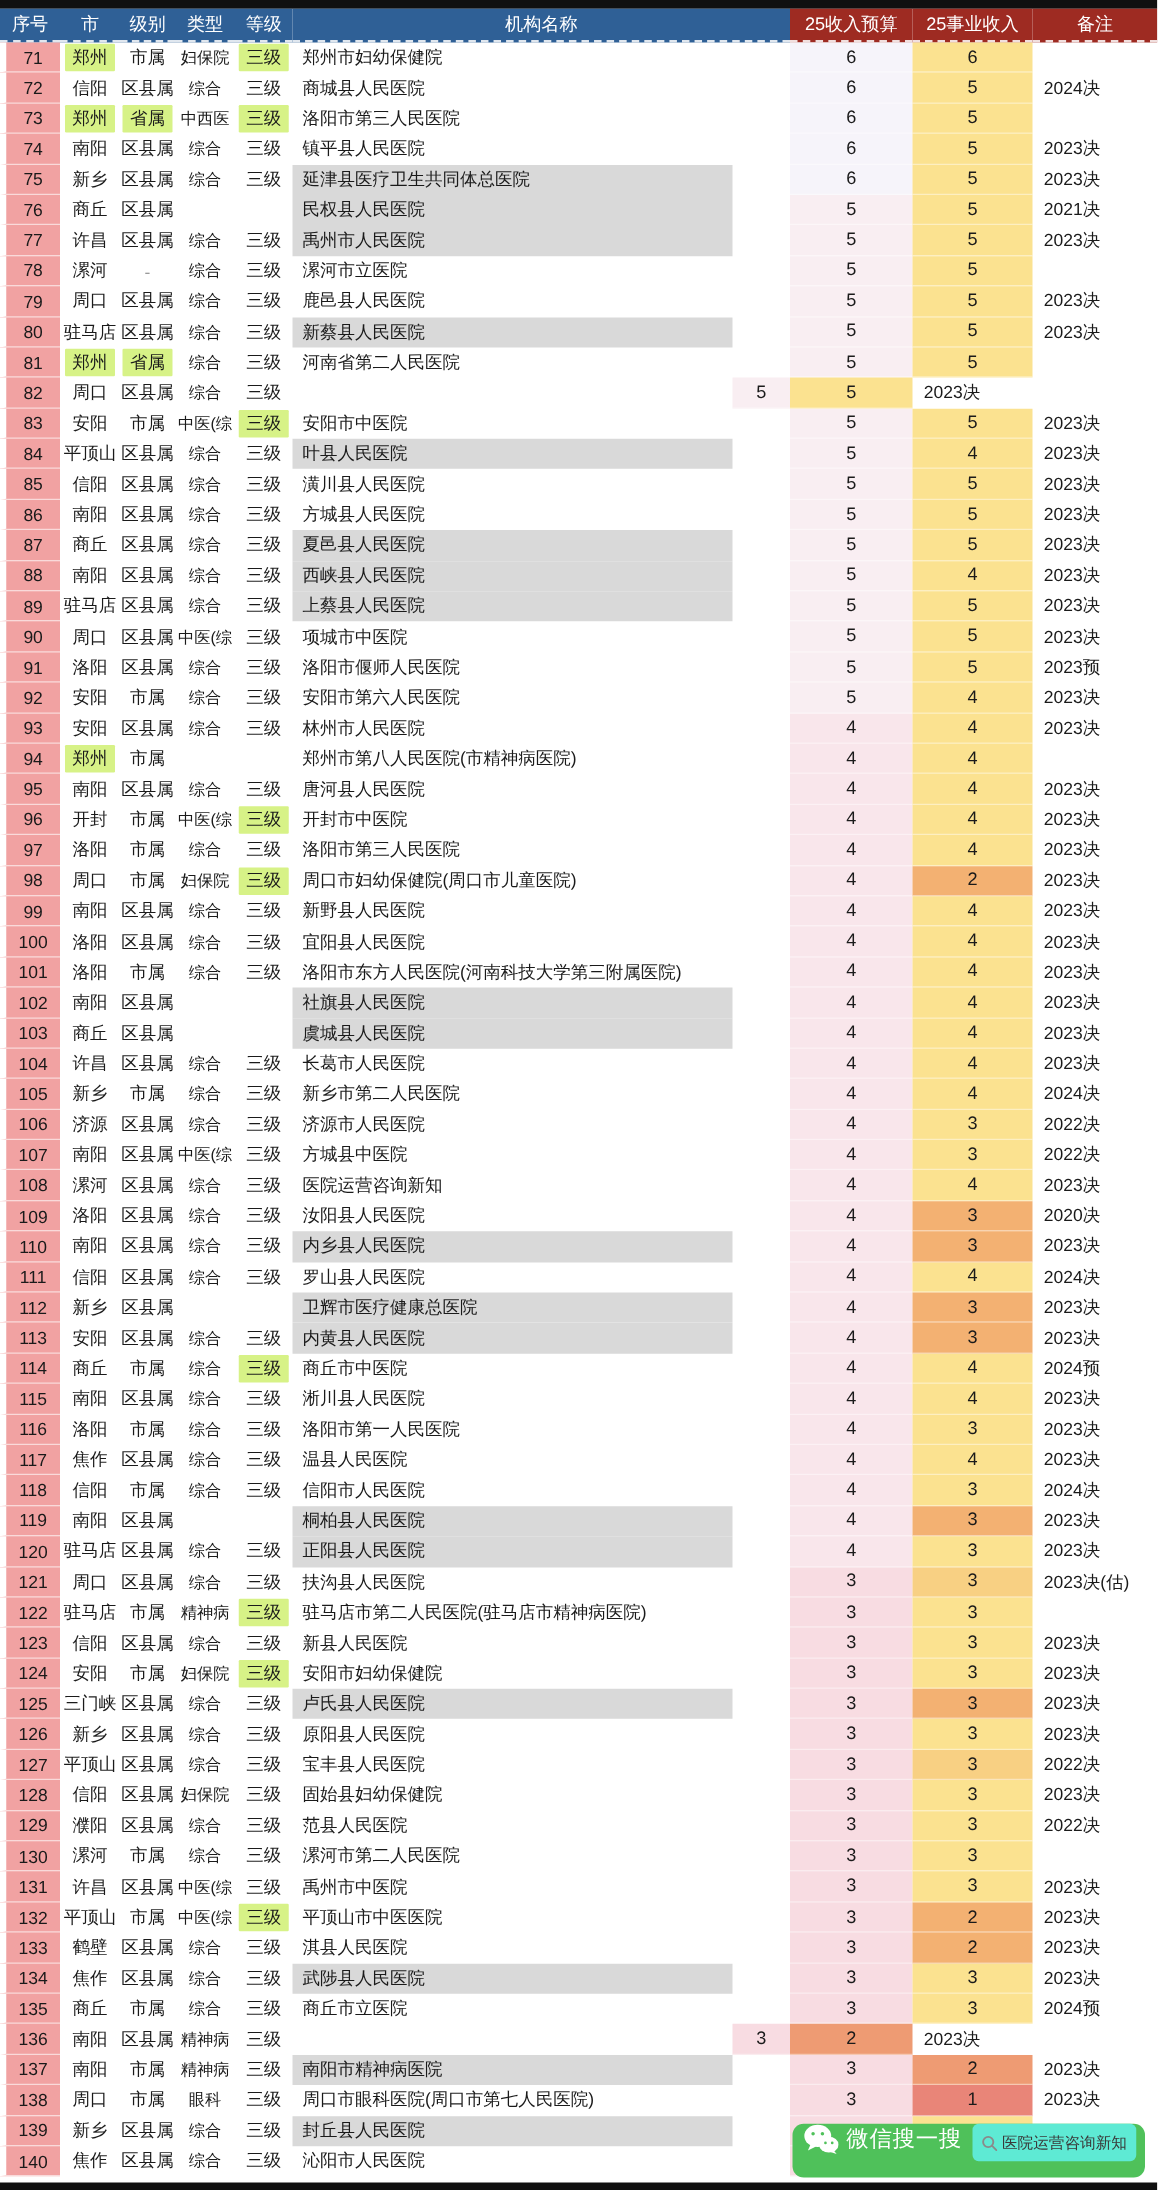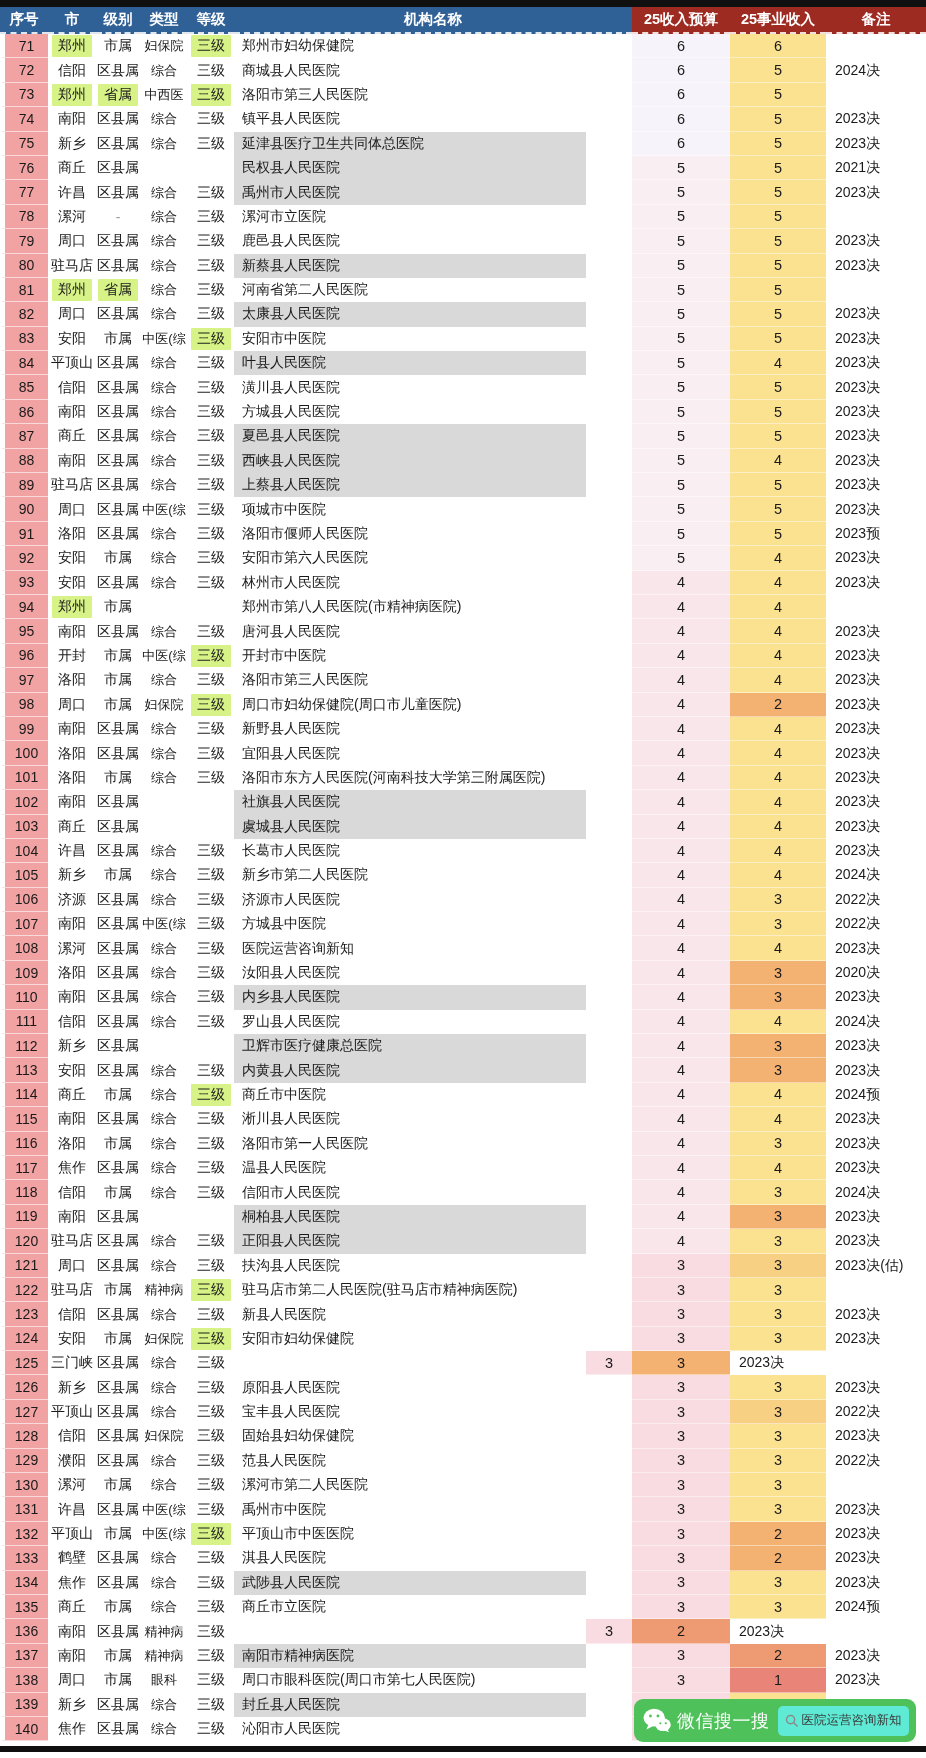--- a/index.html
+++ b/index.html
@@ -3,21 +3,21 @@
 <meta charset="utf-8">
 <style>
   html,body{margin:0;padding:0;background:#fff;}
   .page{position:relative;width:926px;height:1758px;background:#fff;overflow:hidden;
         font-family:"Liberation Sans","DejaVu Sans",sans-serif;}
   .topbar{position:absolute;left:0;top:0;width:926px;height:7px;background:#101010;}
   .bottombar{position:absolute;left:0;top:1746px;width:926px;height:6px;background:#101010;}
 
   .header{position:absolute;left:0;top:7px;width:926px;height:27px;display:grid;
           grid-template-columns:48px 48px 44px 48px 46px 398px 98px 96px 100px;}
-  .h{display:flex;align-items:center;justify-content:center;color:#fff;font-weight:bold;
+  .h{display:flex;align-items:center;justify-content:center;color:#fff;font-weight:normal;
      font-size:14.5px;white-space:nowrap;border-bottom:2px dashed rgba(255,255,255,.85);}
   .h.blue{background:#2F6096;}
   .h.maroon{background:#9E2B22;}
 
   .tbody{position:absolute;left:0;top:34px;width:820px;}
   .row{display:grid;grid-template-columns:48px 48px 44px 48px 46px 352px 46px 98px 96px 100px;height:24.4px;}
   .c{display:flex;align-items:center;justify-content:center;font-size:14px;color:#1a1a1a;white-space:nowrap;}
   .c.no{background:#F1A2A2;border-left:5px solid #fff;border-bottom:1px solid rgba(255,255,255,.6);
         font-size:14px;}
   .c.type{font-size:13px;overflow:visible;}
@@ -26,21 +26,21 @@
   .c.remark{justify-content:flex-start;padding-left:9px;}
   .c.numcell{font-size:14.5px;border-bottom:1px solid rgba(255,255,255,.45);}
   .hl{background:#D7F287;display:inline-flex;align-items:center;justify-content:center;
       min-width:40px;height:22px;border-radius:1px;}
   .dim{color:#9a9a9a;}
   .p6{background:#F6F4FA;}.p5{background:#F9EEF2;}.p4{background:#F9E6EB;}.p3{background:#F8DCE2;}
   .iy{background:#FBE290;}.ilo{background:#F8D083;}.io{background:#F3B172;}
   .ido{background:#EE9B73;}.ir{background:#E98578;}
 
   .badge{position:absolute;left:634px;top:1699px;width:282px;height:43px;background:#4FC15A;
-         border-radius:9px;display:flex;align-items:center;padding:0 9px;box-sizing:border-box;z-index:5;}
+         border-radius:9px;display:flex;padding:0 9px;box-sizing:border-box;z-index:5;}
   .badge-label{color:#fff;font-size:18px;margin-left:6px;letter-spacing:.5px;white-space:nowrap;}
   .searchbox{margin-left:8px;flex:1;height:30px;background:#5eead4;border-radius:5px;display:flex;
              align-items:center;padding:0 7px;box-sizing:border-box;}
   .searchbox .q{font-size:12.5px;color:#3a3a3a;margin-left:4px;white-space:nowrap;}
 </style>
 </head>
 <body>
 
 <div class="page">
   <div class="topbar"></div>
@@ -203,21 +203,20 @@
         <div class="c numcell p5">5</div>
         <div class="c numcell iy">5</div>
         <div class="c remark"></div>
       </div>
       <div class="row">
         <div class="c no">82</div>
         <div class="c city">周口</div>
         <div class="c level">区县属</div>
         <div class="c type">综合</div>
         <div class="c grade">三级</div>
-        <div class="c name gray">太康县人民医院</div>
         <div class="c gap"></div>
         <div class="c numcell p5">5</div>
         <div class="c numcell iy">5</div>
         <div class="c remark">2023决</div>
       </div>
       <div class="row">
         <div class="c no">83</div>
         <div class="c city">安阳</div>
         <div class="c level">市属</div>
         <div class="c type">中医(综</div>
@@ -733,20 +732,21 @@
         <div class="c numcell p3">3</div>
         <div class="c numcell iy">3</div>
         <div class="c remark">2023决</div>
       </div>
       <div class="row">
         <div class="c no">125</div>
         <div class="c city">三门峡</div>
         <div class="c level">区县属</div>
         <div class="c type">综合</div>
         <div class="c grade">三级</div>
+        <div class="c name gray">卢氏县人民医院</div>
         <div class="c gap"></div>
         <div class="c numcell p3">3</div>
         <div class="c numcell io">3</div>
         <div class="c remark">2023决</div>
       </div>
       <div class="row">
         <div class="c no">126</div>
         <div class="c city">新乡</div>
         <div class="c level">区县属</div>
         <div class="c type">综合</div>

